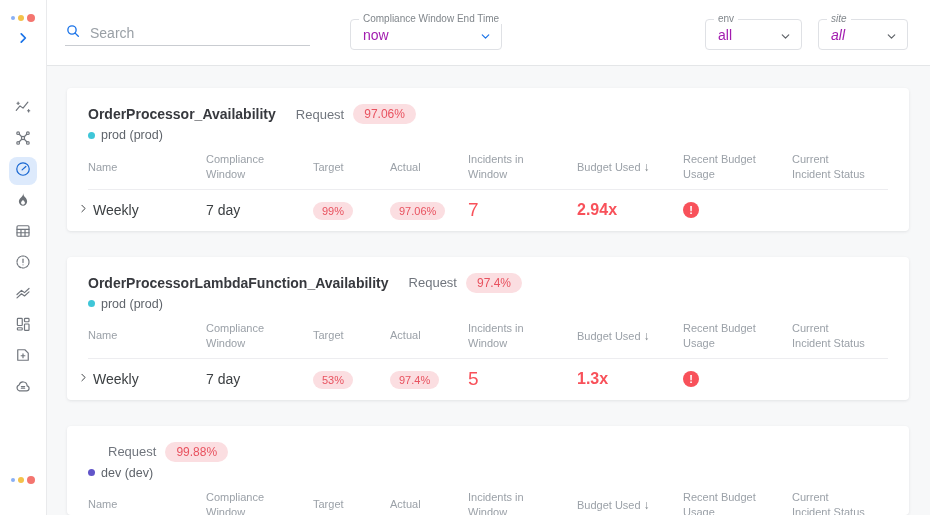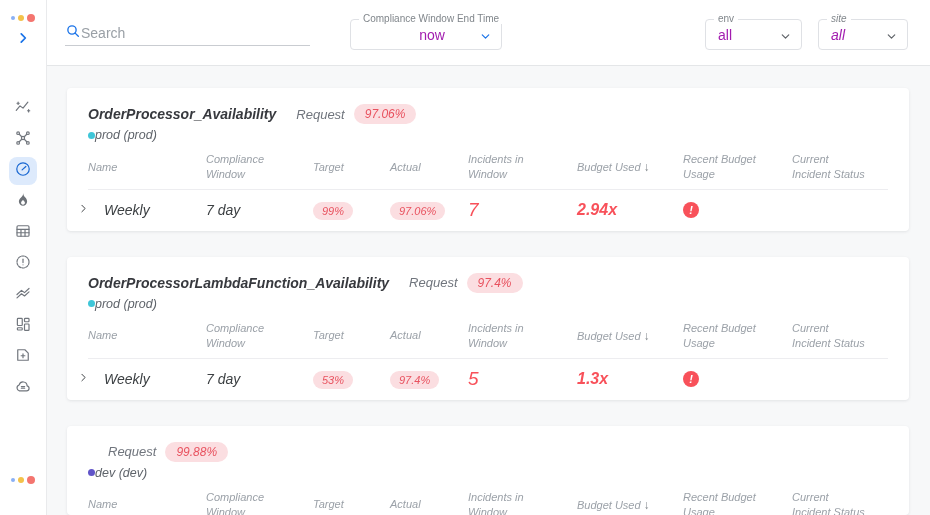--- a/index.html
+++ b/index.html
@@ -23,53 +23,53 @@
   .logo-dots .d3 { width:8px; height:8px; border-radius:50%; background:#f4756f; }
   .expand-btn { margin-top:6px; width:22px; height:22px; display:flex; align-items:center; justify-content:center; cursor:pointer; }
   .nav { margin-top:44px; display:flex; flex-direction:column; align-items:center; gap:3px; }
   .nav-item { width:28px; height:28px; border-radius:8px; display:flex; align-items:center; justify-content:center; cursor:pointer; }
   .nav-item svg { width:18px; height:18px; stroke:#71767d; fill:none; stroke-width:1.6; stroke-linecap:round; stroke-linejoin:round; }
   .nav-item.active { background:#ddeafc; }
   .nav-item.active svg { stroke:#1967d2; }
   .logo-dots.bottom { position:absolute; bottom:30px; left:50%; transform:translateX(-50%); margin-top:0; }
   
   .topbar { position:absolute; left:47px; top:0; width:883px; height:66px; background:#fff; border-bottom:1px solid #e4e6e8; }
-  .searchbox { position:absolute; left:18px; top:20px; width:245px; height:26px; border-bottom:1px solid #c9ccd1; display:flex; align-items:center; }
+  .searchbox { position:absolute; left:18px; top:20px; width:245px; height:26px; border-bottom:1px solid #c9ccd1; display:flex; align-items:center; gap:9px; }
   .searchbox svg { width:16px; height:16px; stroke:#1a73e8; fill:none; stroke-width:2; stroke-linecap:round; }
   .searchbox input { border:none; outline:none; font-family:inherit; font-size:14px; color:#3c4043; width:200px; background:transparent; }
   .searchbox input::placeholder { color:#9aa0a6; }
   .fselect { position:absolute; top:19px; height:31px; border:1px solid #dfe1e5; border-radius:4px; background:#fff; display:flex; align-items:center; cursor:pointer; }
   .fselect .flabel { position:absolute; top:-7px; left:8px; font-size:10px; color:#80868b; background:#fff; padding:0 4px; white-space:nowrap; }
   .fselect .fvalue { font-size:14px; color:#a21caf; margin-left:12px; }
   .fselect .chev { position:absolute; right:9px; top:9px; width:13px; height:13px; }
   .fselect .chev svg { width:13px; height:13px; fill:none; stroke-width:2.2; stroke-linecap:round; stroke-linejoin:round; }
   .chev.blue svg { stroke:#1a73e8; }
   .chev.gray svg { stroke:#5f6368; }
-  .sel-window { left:303px; width:152px;justify-content:center; }
+  .sel-window { left:303px; width:152px; }
   .sel-env { left:658px; width:97px; }
   .sel-site { left:771px; width:90px;font-style:italic; }
   
-  .content { position:absolute; left:47px; top:66px; width:883px; height:449px; background:#f7f8f9; padding:22px 21px 0 20px; overflow:hidden;font-style:italic; }
+  .content { position:absolute; left:47px; top:66px; width:883px; height:449px; background:#f7f8f9; padding:22px 21px 0 20px; overflow:hidden; }
   .card { background:#fff; border-radius:4px; box-shadow:0 1px 3px rgba(40,50,60,.10); padding-top:16px; margin-bottom:26px; }
   .card.cut { max-height:89px; overflow:hidden; }
   .card-head { padding:0 21px; }
   .title-row { display:flex; align-items:center; }
   .slo-title { font-size:14px; font-weight:700; color:#37393e; cursor:pointer; }
   .slo-type { font-size:13px; color:#70757d; margin-left:20px; }
   .sli-pill { margin-left:9px; font-size:12px; color:#e8525f; background:#fbdee1; border-radius:12px; padding:3px 11px; font-weight:400; }
-  .env-row { display:flex; align-items:center; margin-top:4px; font-size:12.5px; color:#5f646b; }
+  .env-row { display:flex; align-items:center; gap:6px; margin-top:4px; font-size:12.5px; color:#5f646b; }
   .env-dot { width:7px; height:7px; border-radius:50%; }
   .trow { display:grid; grid-template-columns:118px 107px 77px 78px 109px 106px 109px 1fr; align-items:center; }
   .thead { margin:6px 21px 0 21px; min-height:36px; padding:4px 0 6px; color:#9ba1a8; font-size:11px; line-height:1.4; border-bottom:1px solid #ededf0; }
   .thead.noborder { border-bottom:none; }
   .thead .hc { cursor:pointer; padding-right:14px; }
   .thead .hc.narrow { max-width:92px; }
   .sort-arrow { font-size:12px; color:#80868b; margin-left:3px; }
   .drow { margin:0 21px 0 10px; grid-template-columns:129px 107px 77px 78px 109px 106px 109px 1fr; height:41px; cursor:pointer; }
-  .namecell { display:flex; align-items:flex-end; gap:14px; font-size:14px; color:#3c4043; }
+  .namecell { display:flex; align-items:flex-end; gap:3px; font-size:14px; color:#3c4043; }
   .namecell svg { width:13px; height:13px; stroke:#3c4043; fill:none; stroke-width:1.8; stroke-linecap:round; stroke-linejoin:round; flex:0 0 auto; }
   .cw { font-size:14px; color:#3c4043; }
   .pill { display:inline-block; font-size:11px; color:#e8525f; background:#fbdee1; border-radius:10px; padding:3px 9px; }
   .red-num { font-size:19px; color:#f8515a; }
   .red-x { font-size:16px; font-weight:700; color:#f8515a; }
   .err-ic { width:16px; height:16px; border-radius:50%; background:#f8515a; color:#fff; font-size:11px; font-weight:700; display:flex; align-items:center; justify-content:center; cursor:pointer; line-height:1; }
 </style>
 </head>
 <body>
 

